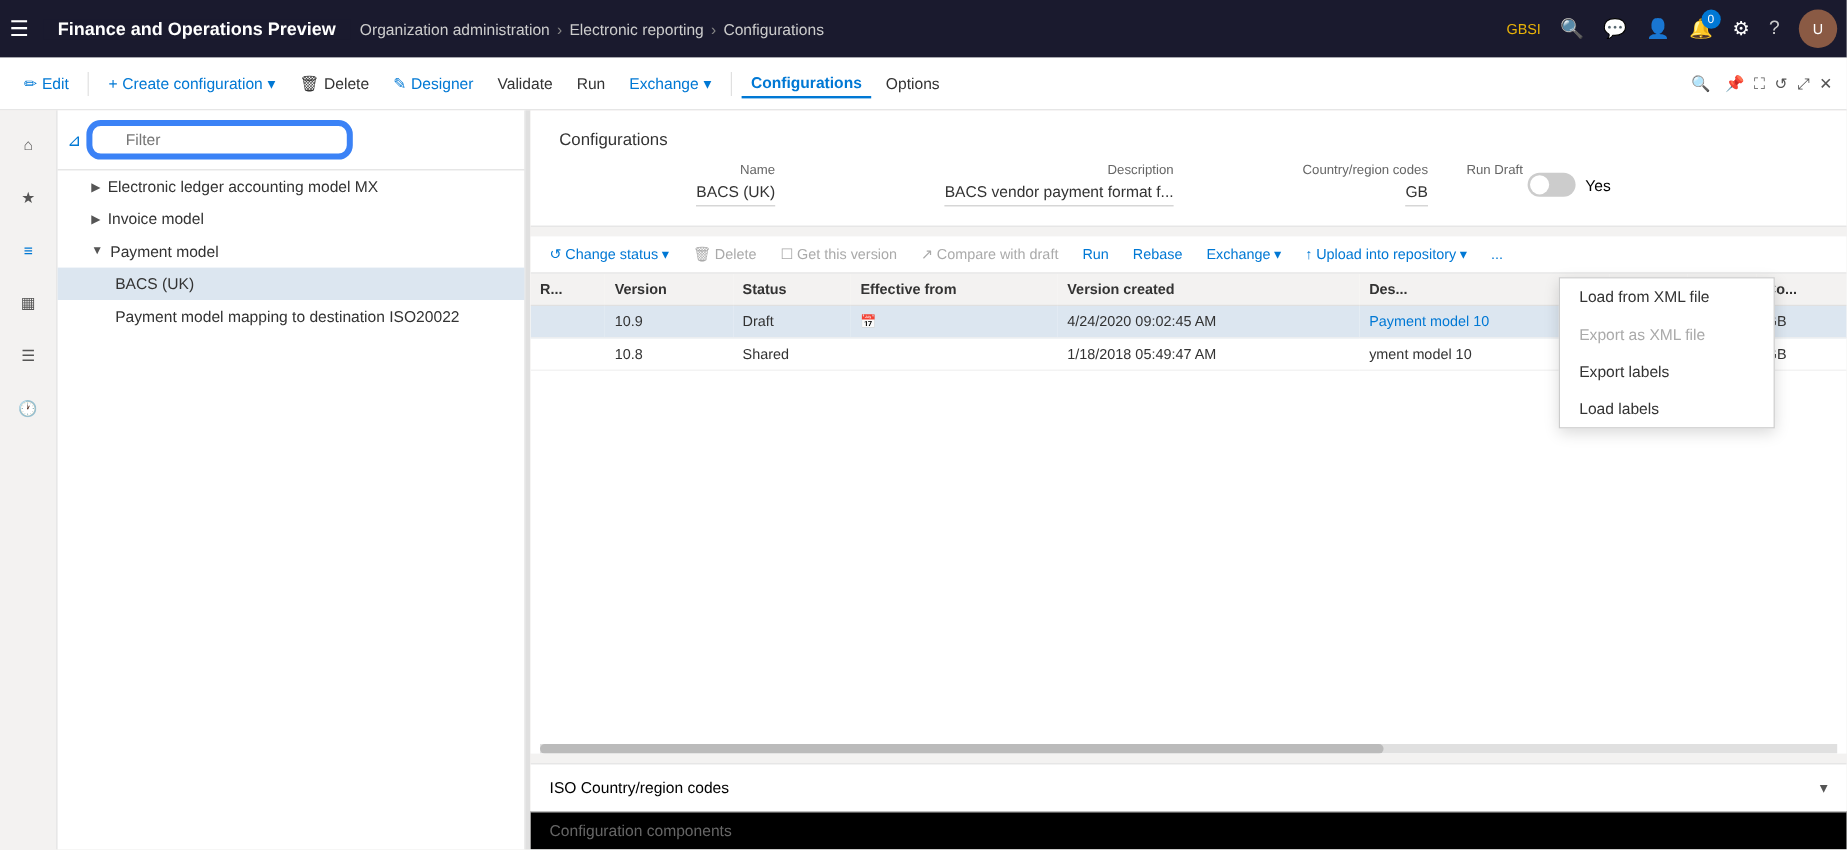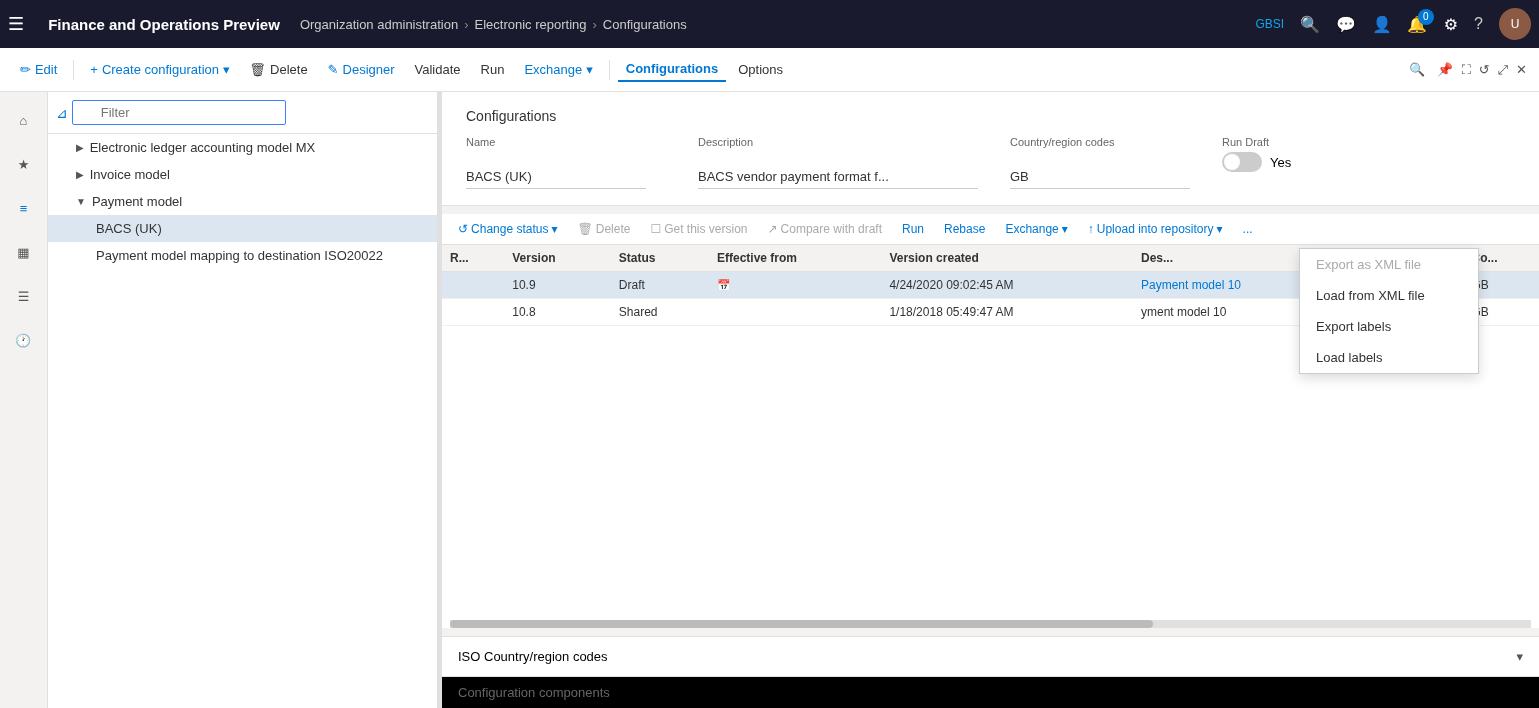--- a/index.html
+++ b/index.html
@@ -67,21 +67,21 @@
 
     
     .tree-panel {
       width: 390px; background: white; border-right: 1px solid #e0e0e0;
       display: flex; flex-direction: column;
     }
     .tree-toolbar {
       display: flex; align-items: center; padding: 8px; gap: 4px; border-bottom: 1px solid #e0e0e0;
     }
     .filter-input {
-      flex: 1; padding: 4px 8px 4px 28px; border: 1px solid #3b82f6; border-radius: 2px;
+      flex: 1; padding: 4px 8px 4px 28px; border: 5px solid #3b82f6; border-radius: 12px;
       font-size: 13px; position: relative;
     }
     .filter-wrap { position: relative; flex: 1; }
     .filter-wrap .search-icon { position: absolute; left: 8px; top: 50%; transform: translateY(-50%); color: #888; font-size: 12px; }
     .tree-item {
       display: flex; align-items: center; padding: 6px 8px; cursor: pointer; color: #333;
     }
     .tree-item.selected { background: #dce6f0; }
     .tree-item.indent1 { padding-left: 28px; }
     .tree-item.indent2 { padding-left: 48px; }
@@ -93,26 +93,26 @@
     }
 
     
     .detail-panel {
       background: white; margin: 0; padding: 16px 24px; border-bottom: 1px solid #e0e0e0;
     }
     .detail-title { font-size: 14px; color: #333; margin-bottom: 12px; }
     .detail-fields {
       display: flex; gap: 32px;
     }
-    .field-group { display: flex; flex-direction: column; gap: 21px; min-width: 180px; }
+    .field-group { display: flex; flex-direction: column; gap: 4px; min-width: 180px; align-items: flex-end; }
     .field-group.wide { min-width: 280px; margin-left: 20px; }
     .field-label { font-size: 11px; color: #666; }
     .field-value { font-size: 13px; color: #333; border-bottom: 1px solid #ccc; padding-bottom: 4px; }
     .field-value.link { color: #0078d4; cursor: pointer; }
-    .run-draft-section { display: flex; flex-direction: column; gap: 4px; }
+    .run-draft-section { display: flex; flex-direction: row; gap: 4px; }
     .toggle-row { display: flex; align-items: center; gap: 8px; }
     .toggle {
       width: 40px; height: 20px; background: #ccc; border-radius: 10px; position: relative; cursor: pointer;
     }
     .toggle.off .toggle-knob { left: 2px; }
     .toggle-knob {
       position: absolute; width: 16px; height: 16px; background: white; border-radius: 50%; top: 2px; transition: left 0.2s;
     }
 
     
@@ -186,21 +186,21 @@
   <div style="cursor:pointer; font-size:18px; margin-right:4px;">☰</div>
   <div class="top-nav-app-name">Finance and Operations Preview</div>
   <div class="top-nav-breadcrumb">
     <span style="cursor:pointer; color:#ccc;">Organization administration</span>
     <span class="breadcrumb-sep">›</span>
     <span style="cursor:pointer; color:#ccc;">Electronic reporting</span>
     <span class="breadcrumb-sep">›</span>
     <span style="cursor:pointer; color:#ccc;">Configurations</span>
   </div>
   <div class="top-nav-icons">
-    <span style="color:#0ea5e9; font-size:12px;">GBSI</span>
+    <span style="color:#eab308; font-size:12px;">GBSI</span>
     <span style="cursor:pointer; font-size:16px;">🔍</span>
     <span style="cursor:pointer; font-size:16px;">💬</span>
     <span style="cursor:pointer; font-size:16px;">👤</span>
     <div class="notif-badge">
       <span style="font-size:16px;">🔔</span>
       <div class="badge-count">0</div>
     </div>
     <span style="cursor:pointer; font-size:16px;">⚙</span>
     <span style="cursor:pointer; font-size:16px; color:#ccc;">?</span>
     <div class="user-avatar">U</div>
@@ -357,22 +357,22 @@
         <button class="vtb-btn">
           <span>↑</span>
           <span>Upload into repository</span>
           <span>▾</span>
         </button>
         <button class="vtb-btn">
           <span>...</span>
         </button>
 
         <div class="dropdown-menu">
+          <div class="dropdown-item">Load from XML file</div>
           <div class="dropdown-item disabled">Export as XML file</div>
-          <div class="dropdown-item">Load from XML file</div>
           <div class="dropdown-item">Export labels</div>
           <div class="dropdown-item" style="position:relative;">Load labels</div>
         </div>
       </div>
 
       <div class="versions-table">
         <table>
           <thead>
             <tr>
               <th>R...</th>

